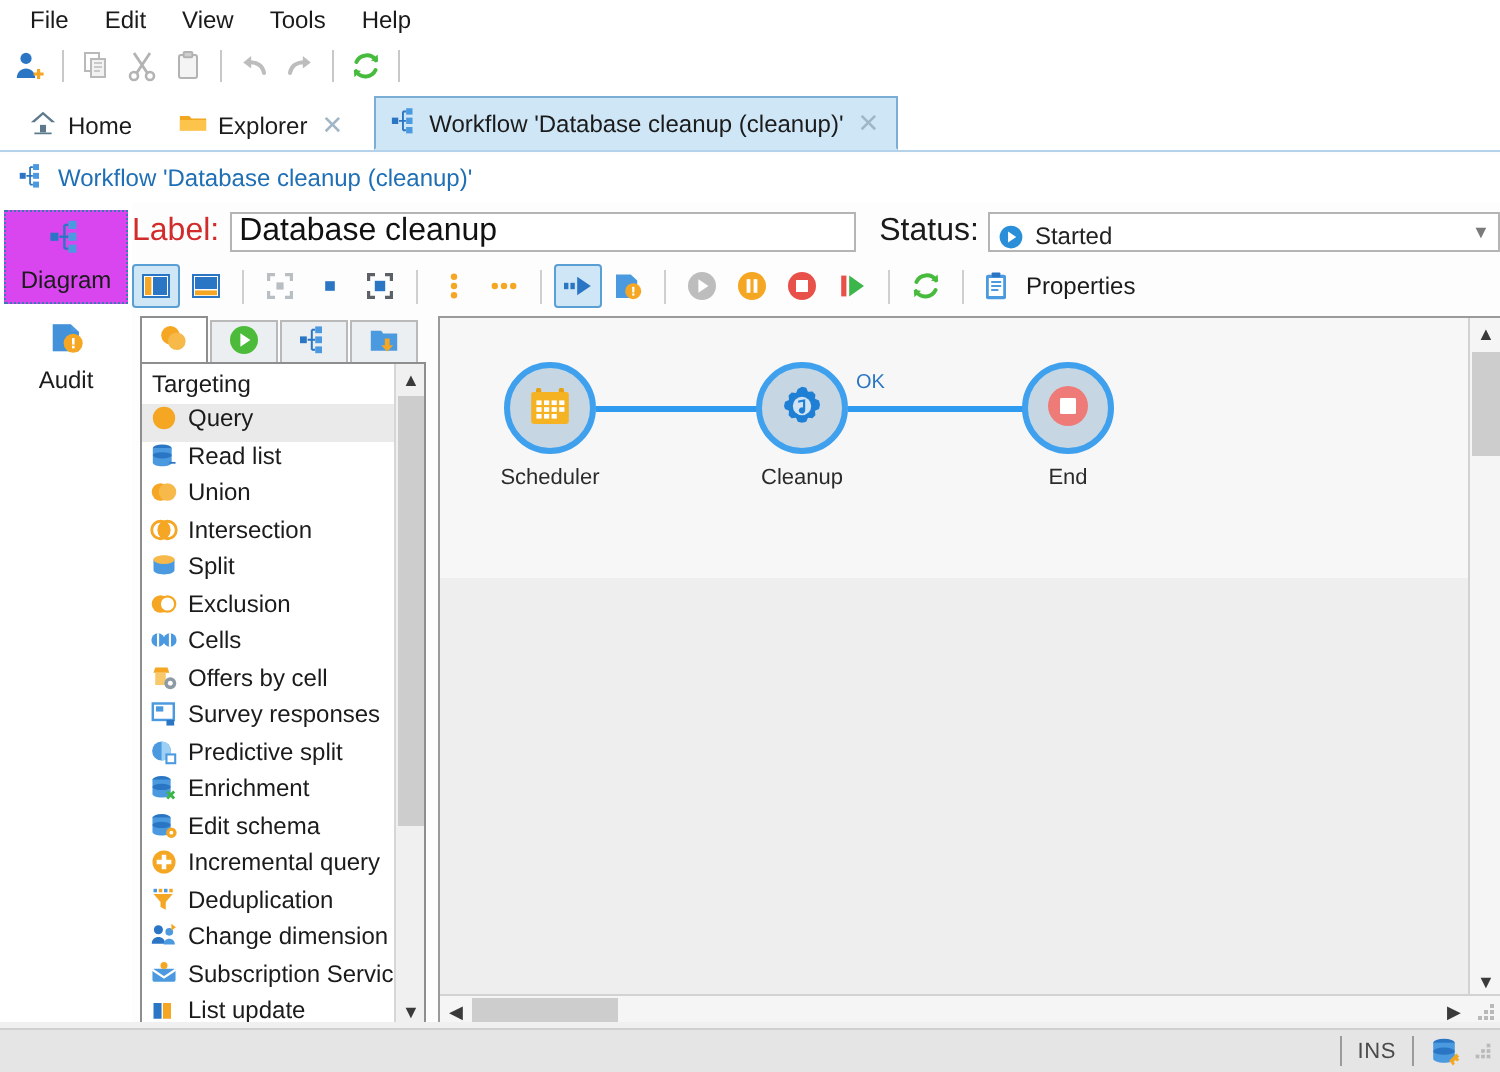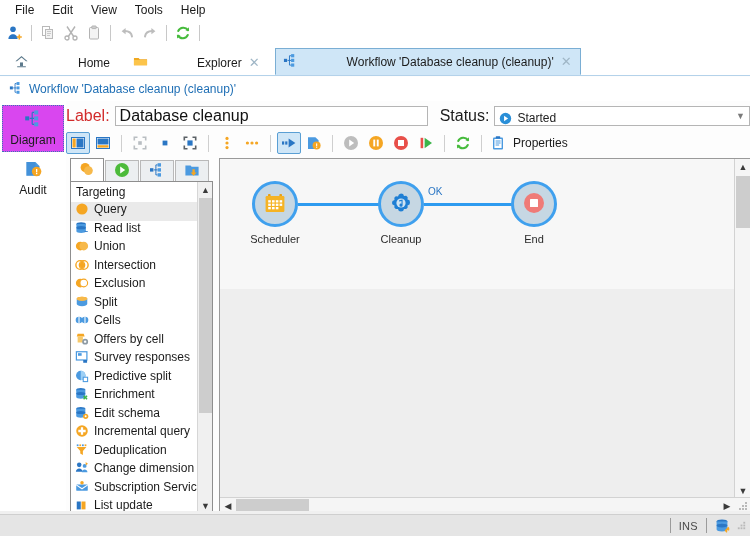--- a/index.html
+++ b/index.html
@@ -43,21 +43,21 @@
     background: #ffffff;
     display: flex; align-items: flex-end;
     border-bottom: 1px solid #b4d2ea;
   }
   .tab {
     display: flex; align-items: center; height: 25px;
     padding: 0 6px 0 7px; gap: 5px; font-size: 12px; color: #1b1b1b;
     border: 1px solid transparent; border-bottom: none;
     margin-bottom: 0px;
   }
-  .tab .tab-label { white-space: nowrap; margin-left: 44px; }
+  .tab .tab-label { white-space: nowrap; }
   .tab.active {
     background: #cfe6f7;
     border: 1px solid #7aaed4;
     border-bottom: 1px solid #cfe6f7;
     height: 27px;
   }
   .tab-close {
     color: #9fb6c6; font-size: 13px; line-height: 12px; padding: 0 2px;
     font-family: "Liberation Sans", sans-serif;
   }
@@ -575,36 +575,36 @@
               <circle cx="10" cy="8" r="5" fill="none" stroke="#f5a623" stroke-width="1.6"></circle>
               <path d="M8 3.6a5 5 0 0 1 0 8.8 5 5 0 0 1 0-8.8z" fill="#f5a623"></path>
             </svg>
           </span>
           <span>Intersection</span>
         </div>
 
         <div class="pal-row">
           <span class="pal-icon">
             <svg width="14" height="14" viewBox="0 0 16 16">
-              <circle cx="6" cy="8" r="5" fill="#f5a623"></circle>
-              <circle cx="10" cy="8" r="4.4" fill="#ffffff" stroke="#f5a623" stroke-width="1.3"></circle>
-            </svg>
-          </span>
-          <span>Exclusion</span>
-        </div>
-
-        <div class="pal-row">
-          <span class="pal-icon">
-            <svg width="14" height="14" viewBox="0 0 16 16">
               <ellipse cx="8" cy="4.4" rx="6" ry="2.4" fill="#f5a623"></ellipse>
               <path d="M2 4.4v6c0 1.3 2.7 2.4 6 2.4s6-1.1 6-2.4v-6z" fill="#4b9ae0"></path>
               <ellipse cx="8" cy="4.4" rx="6" ry="2.4" fill="#f7b94a"></ellipse>
             </svg>
           </span>
           <span>Split</span>
+        </div>
+
+        <div class="pal-row">
+          <span class="pal-icon">
+            <svg width="14" height="14" viewBox="0 0 16 16">
+              <circle cx="6" cy="8" r="5" fill="#f5a623"></circle>
+              <circle cx="10" cy="8" r="4.4" fill="#ffffff" stroke="#f5a623" stroke-width="1.3"></circle>
+            </svg>
+          </span>
+          <span>Exclusion</span>
         </div>
 
         <div class="pal-row">
           <span class="pal-icon">
             <svg width="14" height="14" viewBox="0 0 16 16">
               <circle cx="4.6" cy="8" r="3.8" fill="#4b9ae0"></circle>
               <circle cx="11.4" cy="8" r="3.8" fill="#4b9ae0"></circle>
               <path d="M4.6 4.2v7.6M11.4 4.2v7.6" stroke="#ffffff" stroke-width="1.2"></path>
             </svg>
           </span>

